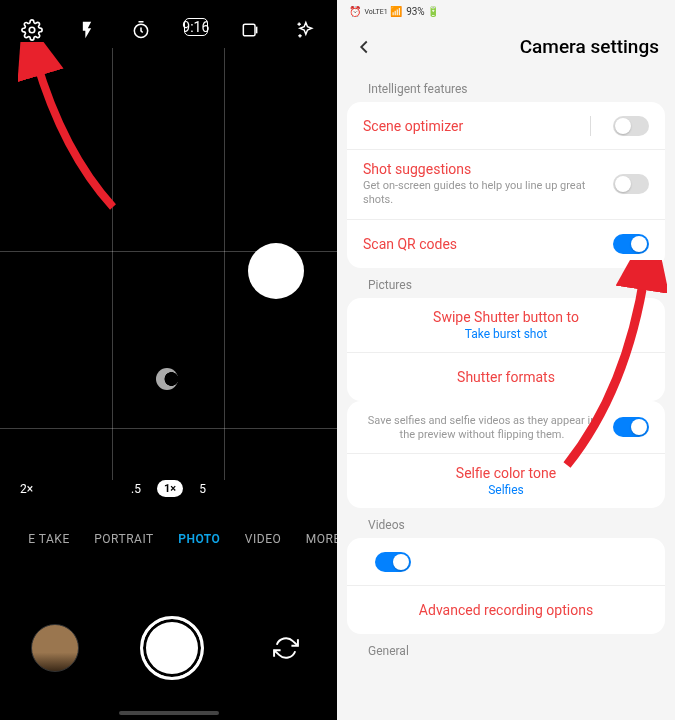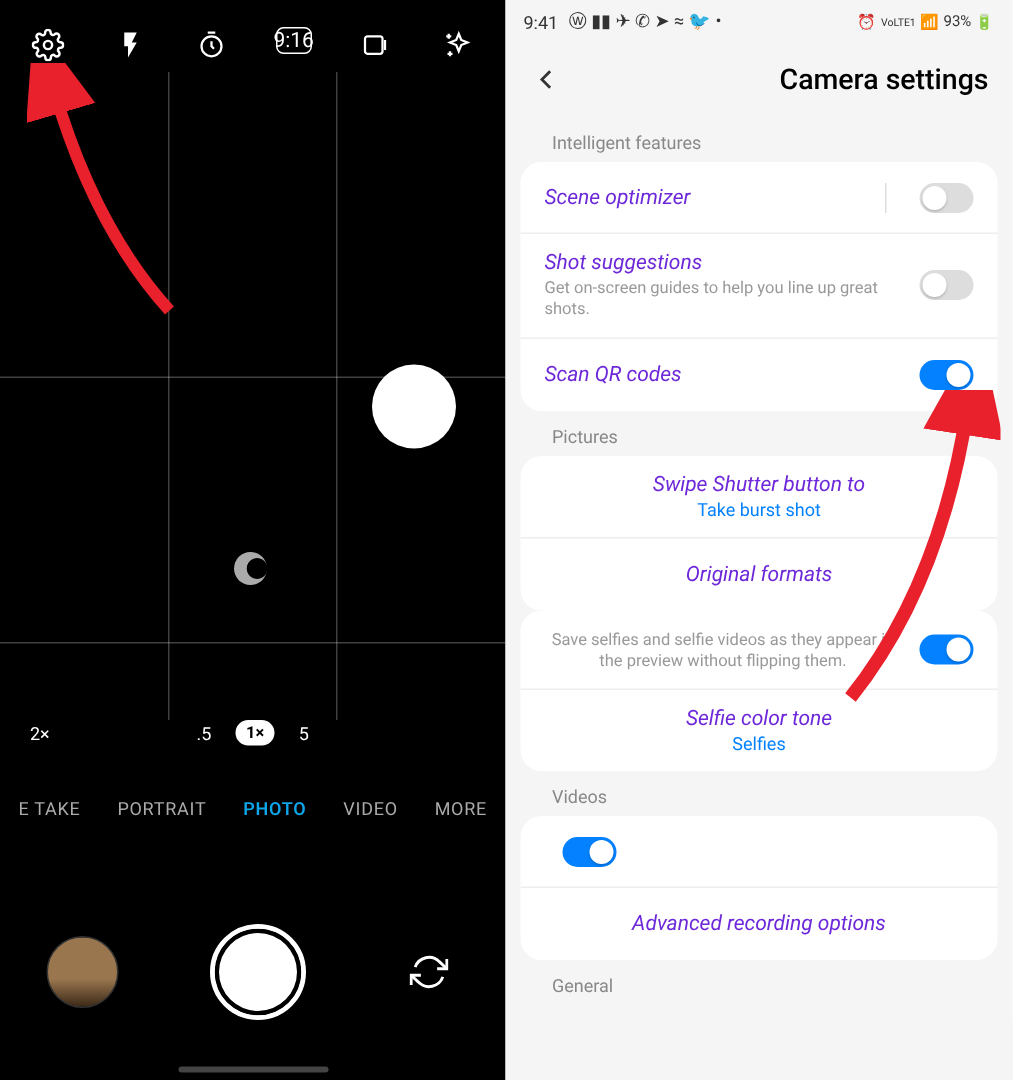--- a/index.html
+++ b/index.html
@@ -11,21 +11,21 @@
 .cam-topbar { display: flex; justify-content: space-between; padding: 18px 20px 4px 20px; }
 .cam-icon { width: 24px; height: 24px; color: #fff; display: flex; align-items: center; justify-content: center; }
 .viewfinder { position: absolute; top: 48px; left: 0; width: 337px; height: 432px; }
 .grid-line-v { position: absolute; top: 0; width: 1px; height: 100%; background: rgba(255,255,255,0.25); }
 .grid-line-h { position: absolute; left: 0; height: 1px; width: 100%; background: rgba(255,255,255,0.25); }
 .white-circle { position: absolute; width: 56px; height: 56px; background: #fff; border-radius: 50%; }
 .moon { position: absolute; width: 22px; height: 22px; border-radius: 50%; background: radial-gradient(circle at 70% 50%, #000 35%, #aaa 38%); }
 .zoom-row { position: absolute; top: 480px; left: 0; width: 337px; display: flex; align-items: center; justify-content: center; gap: 16px; color: #fff; font-size: 12px; }
 .zoom-2x { position: absolute; left: 20px; }
 .zoom-pill { background: #fff; color: #000; border-radius: 12px; padding: 2px 7px; font-size: 11px; font-weight: 700; }
-.mode-row { position: absolute; top: 532px; left: 0; width: 337px; display: flex; align-items: center; justify-content: space-around; color: #aaa; font-size: 12px; letter-spacing: 0.5px; }
+.mode-row { position: absolute; top: 532px; left: 16px; width: 337px; display: flex; align-items: center; justify-content: space-around; color: #aaa; font-size: 12px; letter-spacing: 0.5px; }
 .mode-active { color: #0ea5e9; font-weight: 600; }
 .bottom-row { position: absolute; bottom: 40px; left: 0; width: 337px; display: flex; align-items: center; justify-content: space-around; }
 .gallery-thumb { width: 48px; height: 48px; border-radius: 50%; background: linear-gradient(#9a764f 0%, #9a764f 60%, #3c2a18 100%); border: 1px solid #333; }
 .shutter { width: 64px; height: 64px; border-radius: 50%; background: #fff; border: 3px solid #fff; box-shadow: inset 0 0 0 3px #000; }
 .switch-cam { width: 40px; height: 40px; display: flex; align-items: center; justify-content: center; color: #fff; }
 .home-indicator { position: absolute; bottom: 5px; left: 50%; transform: translateX(-50%); width: 100px; height: 4px; background: #444; border-radius: 2px; }
 
 
 .arrow { position: absolute; pointer-events: none; }
 
@@ -35,21 +35,21 @@
 .status-right { display: flex; align-items: center; gap: 3px; font-size: 10px; }
 .settings-header { display: flex; align-items: center; gap: 14px; padding: 12px 16px 14px 16px; justify-content: space-between; }
 .settings-title { font-size: 19px; font-weight: 500; color: #000; }
 .back-arrow { width: 22px; height: 22px; color: #333; }
 .section-label { font-size: 12px; color: #888; padding: 10px 18px 6px 31px; }
 .card { background: #fff; border-radius: 14px; margin: 0 10px; overflow: hidden; }
 .card ~ .card { margin-top: 0; text-align: center; }
 .setting-row { display: flex; align-items: center; justify-content: space-between; padding: 11px 16px; border-bottom: 1px solid #eee; min-height: 48px; }
 .setting-row:last-child { border-bottom: none; }
 .setting-text { flex: 1; }
-.setting-title { font-size: 14px; color: #6d28d9; font-style: italic; }
+.setting-title { font-size: 14px; color: #ef4444; }
 .setting-sub { font-size: 11px; color: #999; margin-top: 2px; line-height: 1.3; }
 .setting-link { font-size: 12px; color: #0381fe; margin-top: 2px; }
 .toggle { width: 36px; height: 20px; border-radius: 10px; position: relative; flex-shrink: 0; margin-left: 12px; }
 .toggle-off { background: #ddd; }
 .toggle-off::after { content: ''; position: absolute; width: 16px; height: 16px; border-radius: 50%; background: #fff; top: 2px; left: 2px; box-shadow: 0 1px 2px rgba(0,0,0,0.2); }
 .toggle-on { background: #0381fe; }
 .toggle-on::after { content: ''; position: absolute; width: 16px; height: 16px; border-radius: 50%; background: #fff; top: 2px; right: 2px; box-shadow: 0 1px 2px rgba(0,0,0,0.2); }
 .toggle-divider { border-left: 1px solid #ddd; padding-left: 10px; }
 </style>
 </head>
@@ -129,24 +129,20 @@
         <marker id="ah1" markerWidth="10" markerHeight="10" refX="2" refY="3" orient="auto">
           <path d="M0,0 L0,6 L8,3 z" fill="#e8212c"></path>
         </marker>
       </defs>
     <path d="M95,165 Q45,110 18,18" stroke="#e8212c" stroke-width="8" fill="none" marker-end="url(#ah1)"></path>
   </svg>
 </div>
 
 <div class="right-panel">
   <div class="status-bar">
-    <div class="status-left">
-      <span>9:41</span>
-      <span>&nbsp;ⓦ ▮▮ ✈ ✆ ➤ ≈ 🐦 •</span>
-    </div>
     <div class="status-right">
       <span>⏰</span>
       <span style="font-size:7px">VoLTE1</span>
       <span>📶</span>
       <span>93%</span>
       <span>🔋</span>
     </div>
   </div>
 
   <div class="settings-header">
@@ -186,21 +182,21 @@
   <div class="section-label">Pictures</div>
   <div class="card">
     <div class="setting-row">
       <div class="setting-text">
         <div class="setting-title">Swipe Shutter button to</div>
         <div class="setting-link">Take burst shot</div>
       </div>
     </div>
     <div class="setting-row">
       <div class="setting-text">
-          <div class="setting-title">Original formats</div>
+          <div class="setting-title">Shutter formats</div>
         </div>
     </div>
   </div>
 
   <div class="card">
     <div class="setting-row">
       <div class="setting-text">
         <div class="setting-sub">Save selfies and selfie videos as they appear in the preview without flipping them.</div>
       </div>
       <div class="toggle toggle-on"></div>

